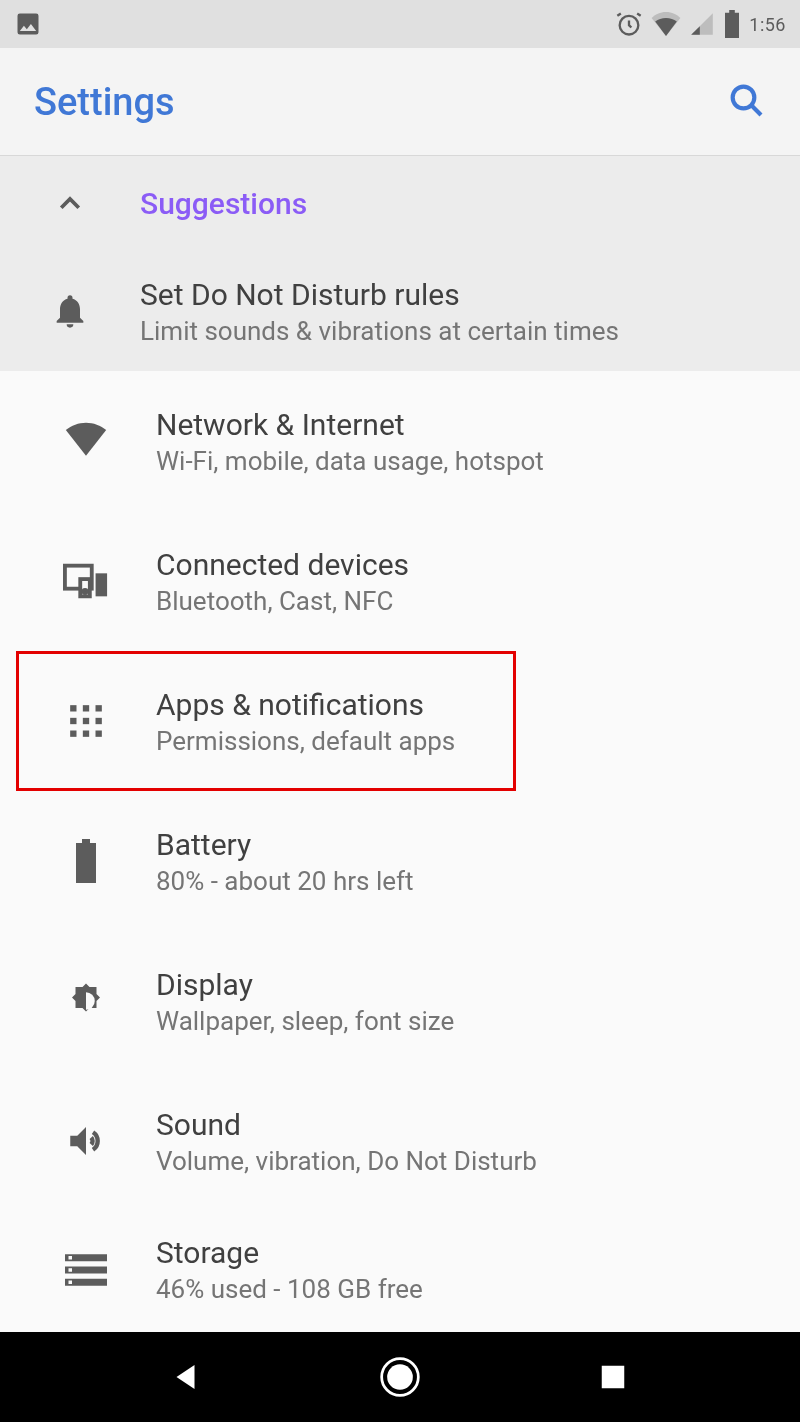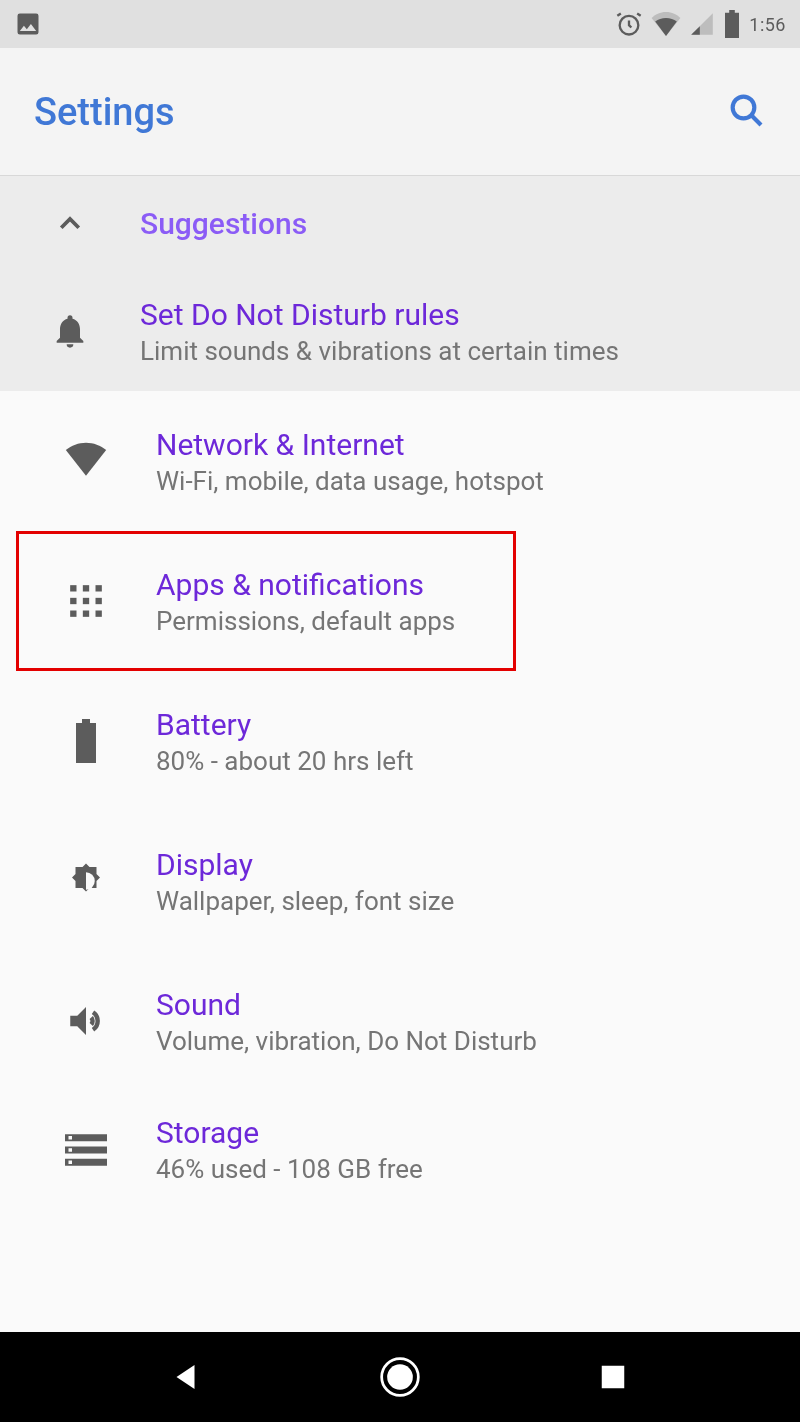--- a/index.html
+++ b/index.html
@@ -12,21 +12,21 @@
     align-items: center;
     padding: 0 14px;
     color: #5c5c5c;
   }
   .statusbar .left { flex: 0 0 auto; }
   .statusbar .right { margin-left: auto; display: flex; align-items: center; gap: 8px; }
   .statusbar .time { font-size: 18px; font-weight: 400; color: #5c5c5c; letter-spacing: 0.5px; }
   .statusbar svg { display: block; }
   
   .appbar {
-    height: 128px;
+    height: 108px;
     background: #f4f4f4;
     display: flex;
     align-items: center;
     padding: 0 34px 0 34px;
     border-bottom: 1px solid #d8d8d8;
     box-shadow: 0 2px 3px rgba(0,0,0,0.05);
   }
   .appbar .title {
     font-size: 38px;
     font-weight: 500;
@@ -71,21 +71,21 @@
     justify-content: center;
     align-items: center;
     flex-shrink: 0;
   }
   .row .textcell {
     flex: 1;
     padding-right: 24px;
   }
   .row .title {
     font-size: 30px;
-    color: #6d28d9;
+    color: #404040;
     font-weight: 400;
     margin-bottom: 4px;
   }
   .row .sub {
     font-size: 26px;
     color: #757575;
     font-weight: 400;
   }
   
   .list { background: #fafafa; margin-left: 16px; }
@@ -190,20 +190,34 @@
         <svg width="44" height="44" viewBox="0 0 24 24" fill="#5c5c5c">
             <path d="M12 20L1 6c3-2.5 7-4 11-4s8 1.5 11 4L12 20z"></path>
           </svg>
       </div>
       <div class="textcell">
         <div class="title">Network &amp; Internet</div>
         <div class="sub">Wi-Fi, mobile, data usage, hotspot</div>
       </div>
     </div>
 
+    <div class="row">
+      <div class="iconcell">
+        <svg width="46" height="38" viewBox="0 0 24 18" fill="none" stroke="#5c5c5c" stroke-width="2">
+            <rect x="1" y="1" width="14" height="12"></rect>
+            <rect x="17" y="5" width="6" height="12" fill="#5c5c5c" stroke="none"></rect>
+            <rect x="9" y="8" width="5" height="9" fill="#fafafa" stroke="#5c5c5c"></rect>
+            <circle cx="11.5" cy="14.5" r="0.8" fill="#5c5c5c"></circle>
+          </svg>
+      </div>
+      <div class="textcell">
+        <div class="title">Connected devices</div>
+        <div class="sub">Bluetooth, Cast, NFC</div>
+      </div>
+    </div>
 
     <div class="row highlighted">
       <div class="iconcell">
         <svg width="38" height="38" viewBox="0 0 24 24" fill="#5c5c5c">
             <rect x="2" y="2" width="4" height="4"></rect>
             <rect x="10" y="2" width="4" height="4"></rect>
             <rect x="18" y="2" width="4" height="4"></rect>
             <rect x="2" y="10" width="4" height="4"></rect>
             <rect x="10" y="10" width="4" height="4"></rect>
             <rect x="18" y="10" width="4" height="4"></rect>

